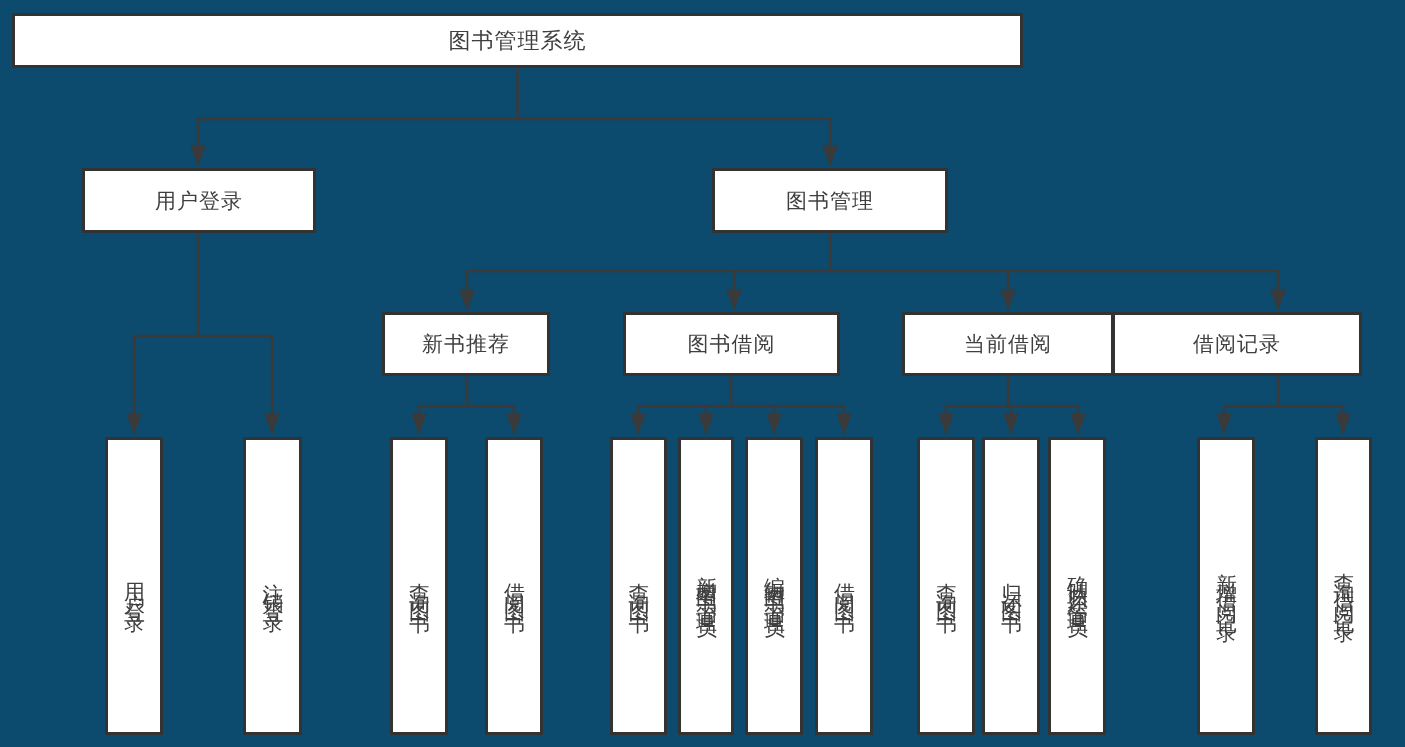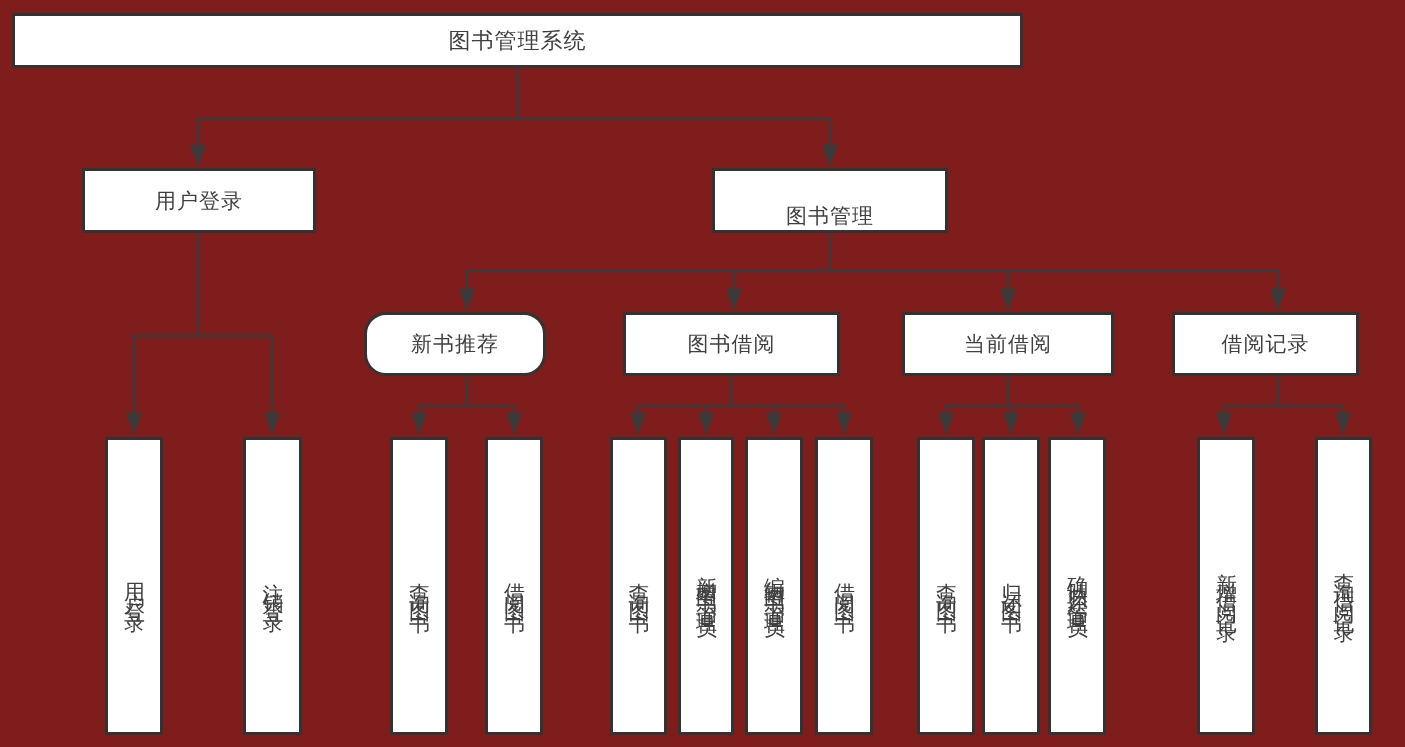--- a/index.html
+++ b/index.html
@@ -4,21 +4,21 @@
 <style>
   html, body {
     margin: 0;
     padding: 0;
     background: #ffffff;
   }
   .canvas {
     position: relative;
     width: 1405px;
     height: 747px;
-    background: #7f1d1d;
+    background: #0c4a6e;
     font-family: "DejaVu Sans", "Liberation Sans", sans-serif;
     overflow: hidden;
   }
   .connectors {
     position: absolute;
     left: 0;
     top: 0;
     width: 1405px;
     height: 747px;
   }
@@ -36,26 +36,26 @@
     font-size: 21px;
     letter-spacing: 1px;
     white-space: nowrap;
   }
   .node.root {
     left: 12px; top: 13px; width: 1011px; height: 55px;
   }
   .node.root .h-label { font-size: 22px; }
   .node.lvl2, .node.lvl3 { height: 65px; }
   .node.n-user-login   { left: 82px;  top: 168px; width: 234px; }
-  .node.n-book-mgmt    { left: 712px; top: 168px; width: 236px; align-items: flex-end; }
+  .node.n-book-mgmt    { left: 712px; top: 168px; width: 236px; }
   .node.lvl3 { top: 312px; height: 64px; }
-  .node.n-new-book     { left: 364px;  width: 182px; border-radius: 22px; }
+  .node.n-new-book     { left: 382px;  width: 168px; }
   .node.n-book-borrow  { left: 623px;  width: 217px; font-family: Liberation Mono, monospace; }
   .node.n-current      { left: 902px;  width: 212px; }
-  .node.n-records      { left: 1172px; width: 187px; }
+  .node.n-records      { left: 1112px; width: 250px; }
   .node.leaf {
     top: 437px;
     height: 298px;
   }
   .v-label {
     writing-mode: vertical-lr;
     text-orientation: mixed;
     font-size: 21px;
     line-height: 1;
     letter-spacing: 10px;

